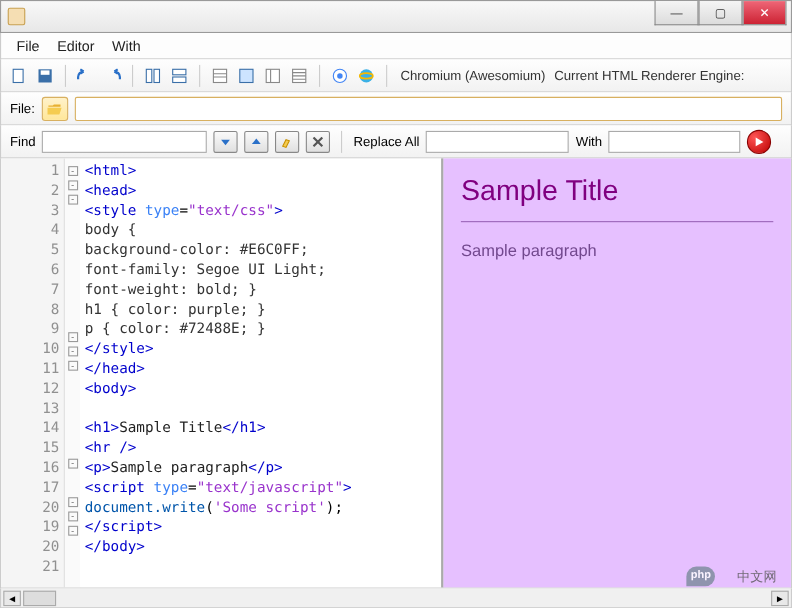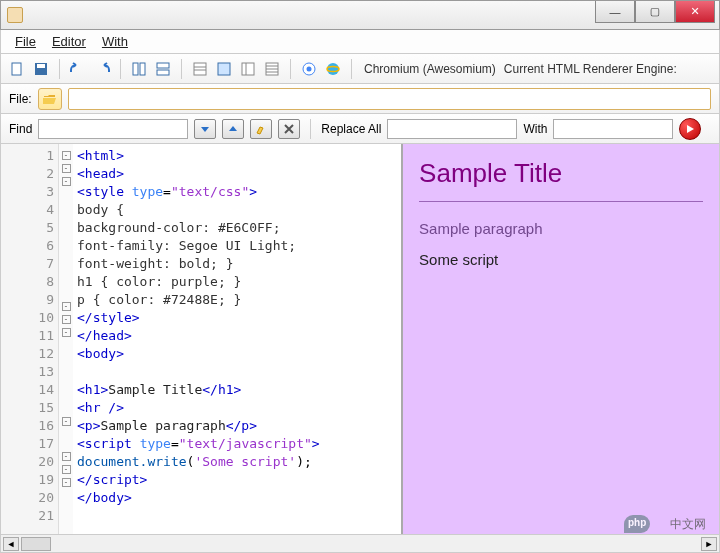--- a/index.html
+++ b/index.html
@@ -8,21 +8,21 @@
 
 .titlebar { height: 30px; background: linear-gradient(#f8f8f8,#e8e8e8); border: 1px solid #999; display: flex; align-items: center; padding: 0 6px; position: relative; }
 .titlebar .title { margin-left: 4px; font-size: 12px; color: #333; }
 .titlebar .app-icon { width:16px; height:16px; background:#f5deb3; border:1px solid #c8a050; border-radius:2px; }
 .winbtns { position:absolute; right:4px; top:0; display:flex; }
 .winbtn { width:40px; height:22px; background:linear-gradient(#f5f5f5,#dcdcdc); border:1px solid #888; border-top:none; display:flex; align-items:center; justify-content:center; font-size:11px; color:#333; }
 .winbtn.close { background:linear-gradient(#e67,#c23); color:#fff; }
 
 
 .menubar { height:24px; display:flex; align-items:center; padding:0 14px; gap:16px; border:1px solid #ccc; border-top:none; background:#fdfdfd; }
-.menuitem { font-size:13px; color:#222; cursor:default;text-decoration:underline; }
+.menuitem { font-size:13px; color:#222; cursor:default; }
 
 
 .toolbar { height:30px; border:1px solid #ccc; border-top:none; background:linear-gradient(#fefefe,#f2f2f2); display:flex; align-items:center; padding:0 6px; gap:4px; }
 .tbtn { width:20px; height:20px; border:1px solid transparent; display:flex; align-items:center; justify-content:center; border-radius:2px; }
 .tbtn svg { width:16px; height:16px; }
 .sep { width:1px; height:20px; background:#ccc; margin:0 4px; }
 .toolbar .status { font-size:12px; color:#333; margin-left:4px; }
 
 
 .filerow { height:30px; border:1px solid #ccc; border-top:none; background:linear-gradient(#fefefe,#f2f2f2); display:flex; align-items:center; padding:0 8px; gap:6px;justify-content:flex-end; }
@@ -258,21 +258,20 @@
         <div class="foldmark">-</div>
         <div class="foldmark">-</div>
         <div class="foldmark">-</div>
       </div>
     <div class="code" id="code"><div><span class="t-tag">&lt;html&gt;</span></div><div><span class="t-tag">&lt;head&gt;</span></div><div><span class="t-tag">&lt;style</span> <span class="t-attr">type</span>=<span class="t-str">"text/css"</span><span class="t-tag">&gt;</span></div><div><span class="t-css">body {</span></div><div><span class="t-css">background-color: #E6C0FF;</span></div><div><span class="t-css">font-family: Segoe UI Light;</span></div><div><span class="t-css">font-weight: bold; }</span></div><div><span class="t-css">h1 { color: purple; }</span></div><div><span class="t-css">p { color: #72488E; }</span></div><div><span class="t-tag">&lt;/style&gt;</span></div><div><span class="t-tag">&lt;/head&gt;</span></div><div><span class="t-tag">&lt;body&gt;</span></div><div>&nbsp;</div><div><span class="t-tag">&lt;h1&gt;</span><span class="t-txt">Sample Title</span><span class="t-tag">&lt;/h1&gt;</span></div><div><span class="t-tag">&lt;hr /&gt;</span></div><div><span class="t-tag">&lt;p&gt;</span><span class="t-txt">Sample paragraph</span><span class="t-tag">&lt;/p&gt;</span></div><div><span class="t-tag">&lt;script</span> <span class="t-attr">type</span>=<span class="t-str">"text/javascript"</span><span class="t-tag">&gt;</span></div><div><span class="t-prop">document.write</span>(<span class="t-str">'Some script'</span>);</div><div><span class="t-tag">&lt;/script&gt;</span></div><div><span class="t-tag">&lt;/body&gt;</span></div><div>&nbsp;</div></div>
   </div>
   <div class="preview">
     <h1>Sample Title</h1>
     <hr>
     <p>Sample paragraph</p>
-    <div class="script-out">Some script</div>
   </div>
 </div>
 
 <div class="hscroll">
   <div class="arrow">◄</div>
   <div class="thumb"></div>
   <div style="flex:1"></div>
   <div class="arrow">►</div>
 </div>
 

